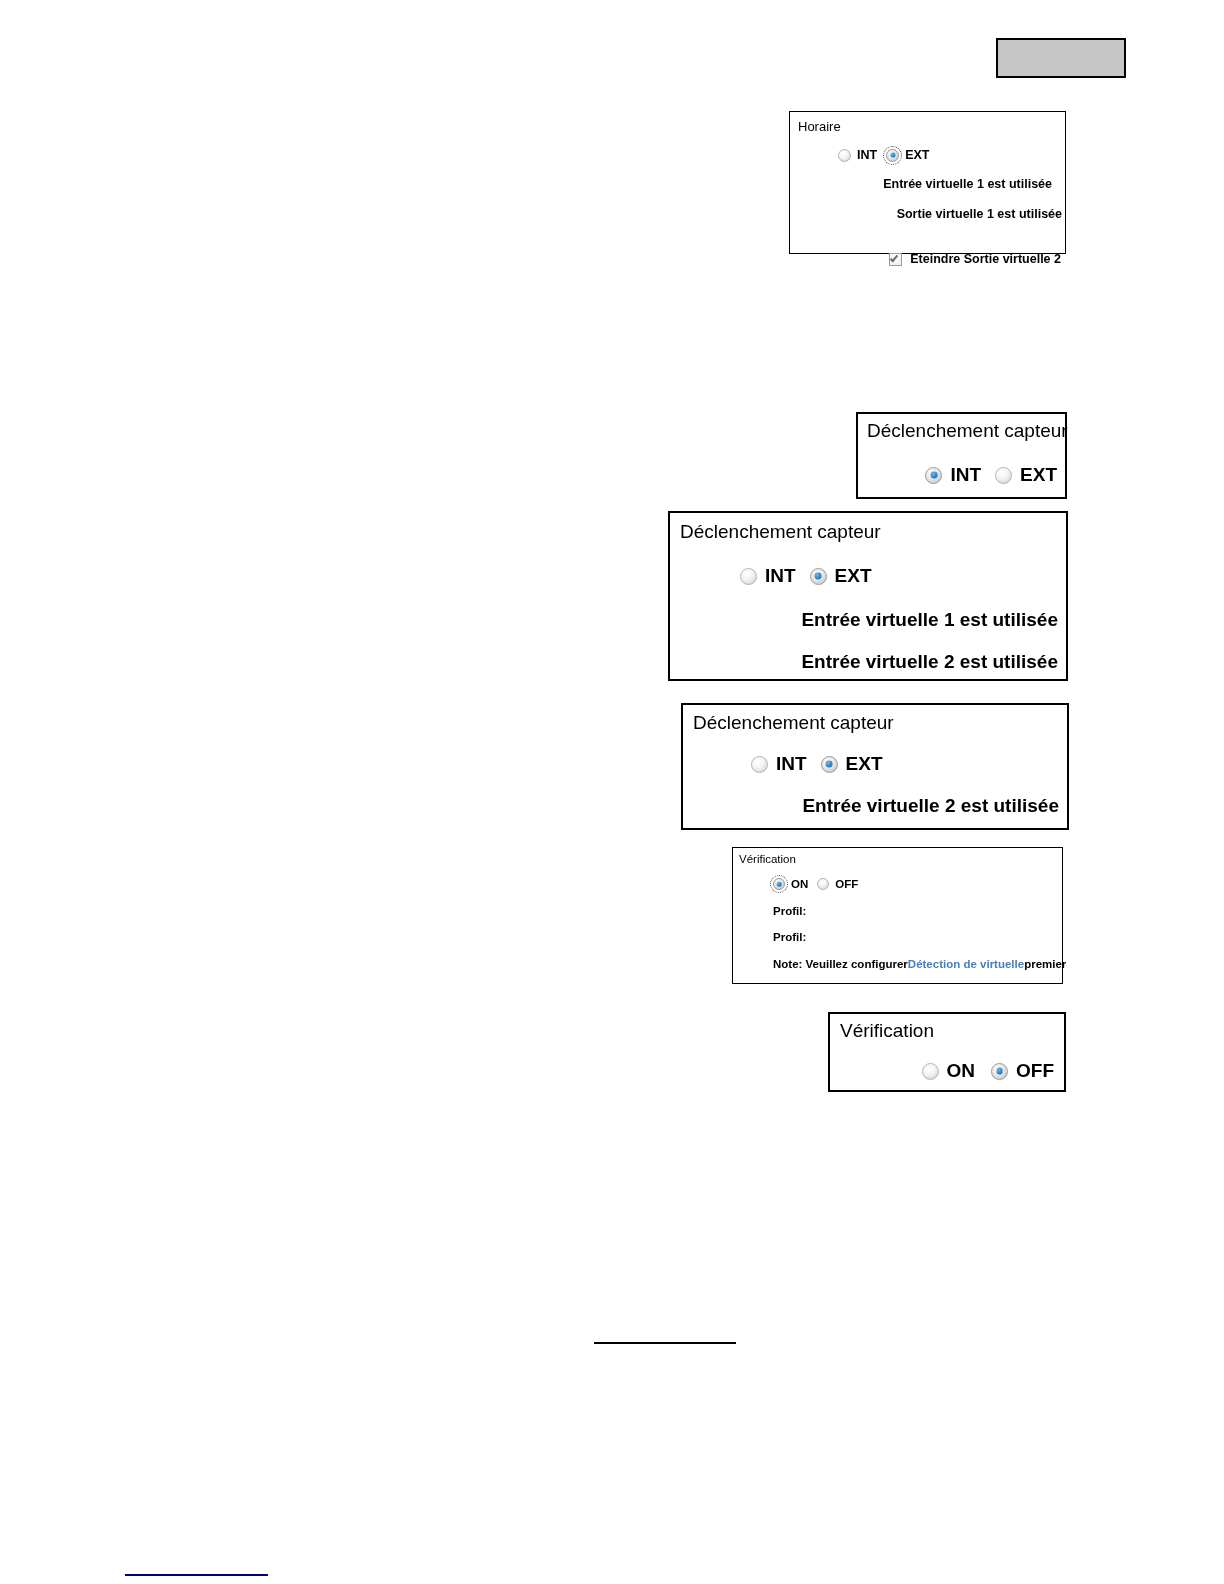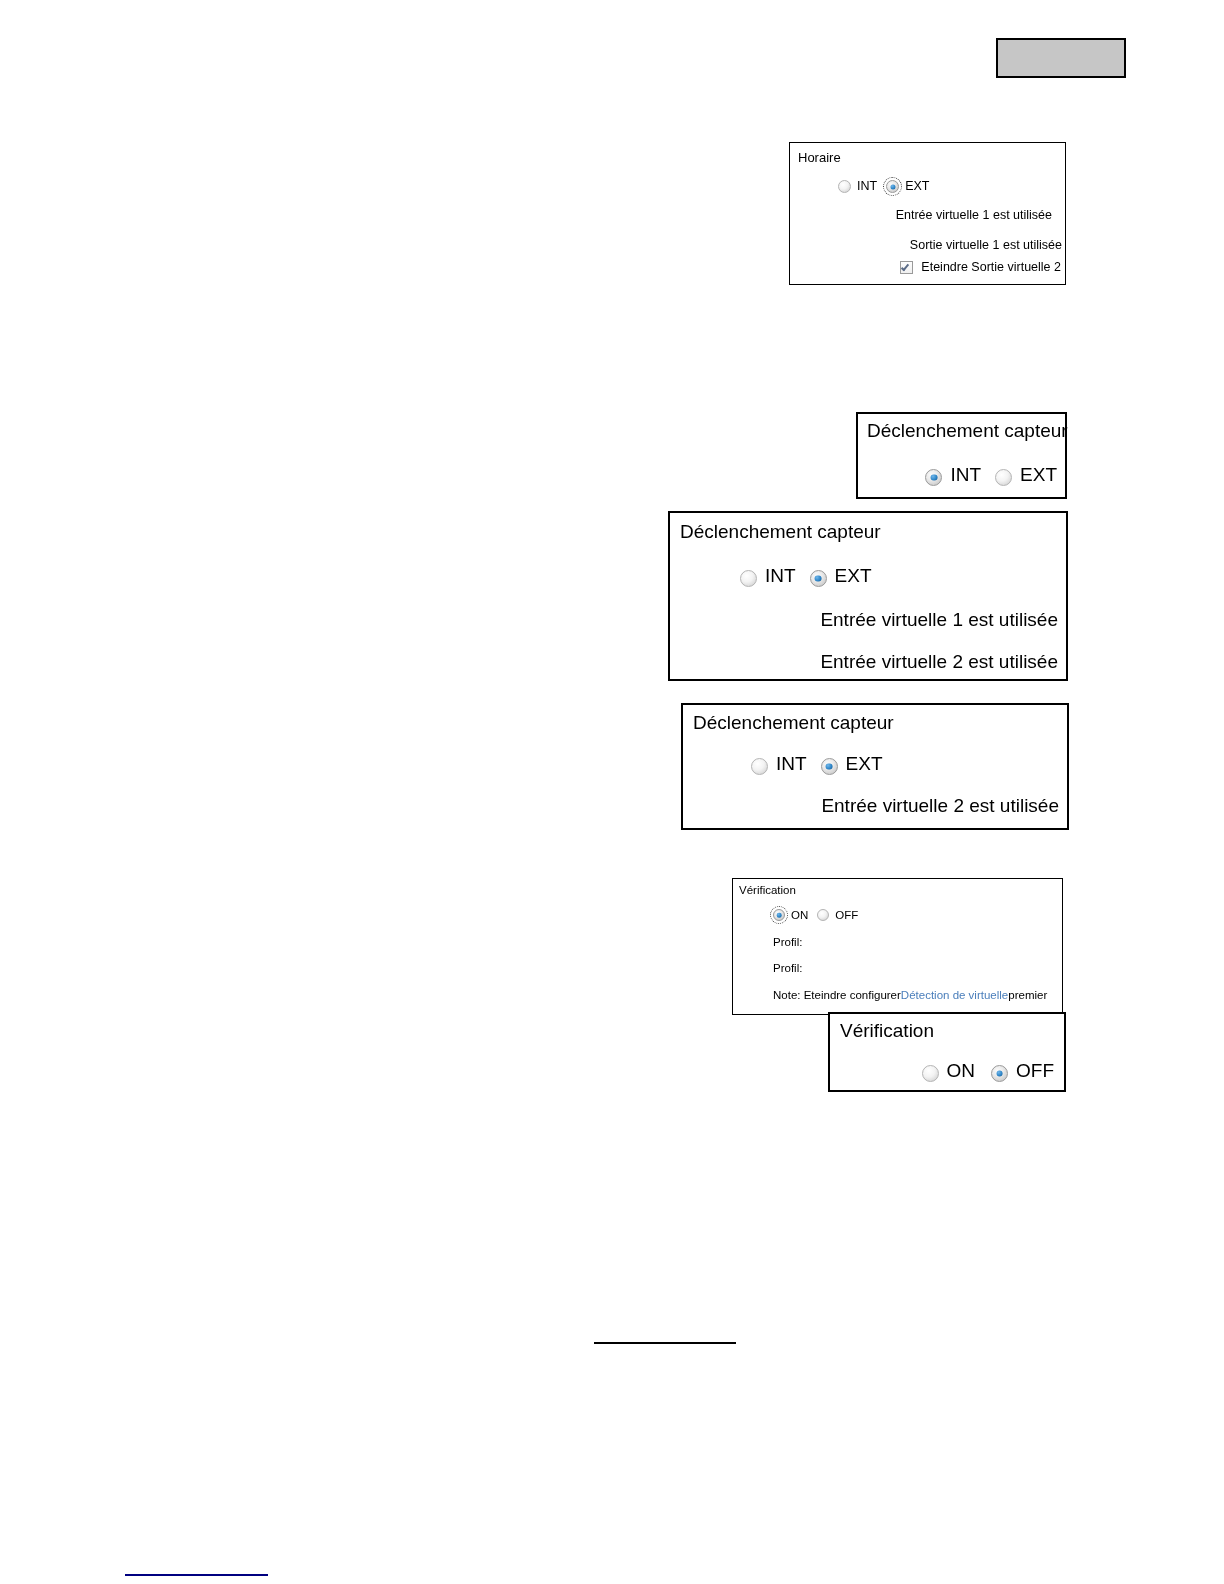--- a/index.html
+++ b/index.html
@@ -19,31 +19,32 @@
     overflow: hidden;
   }
 
   
   .group-box {
     position: absolute;
     background: #ffffff;
     border: 2px solid #000000;
     box-sizing: border-box;
   }
-  .group-box.thin { border-width: 1px; margin-top: 31px; }
+  .group-box.thin { border-width: 1px; }
 
   .legend {
     display: block;
     white-space: nowrap;
   }
 
   .row {
     display: flex;
-    align-items: flex-end;
+    align-items: center;
     white-space: nowrap;
+    font-weight: bold;
   }
 
   
   .radio {
     display: inline-block;
     border-radius: 50%;
     box-sizing: border-box;
     background: radial-gradient(circle at 38% 32%, #ffffff 0%, #f3f3f3 45%, #dcdcdc 75%, #cfcfcf 100%);
     border: 1px solid #b4b4b4;
     position: relative;
@@ -98,21 +99,21 @@
   #box-horaire {
     left: 789px; top: 111px; width: 277px; height: 143px;
     font-size: 12.5px;
   }
   #box-horaire .legend { position: absolute; left: 8px; top: 7px; font-size: 13px; }
   #box-horaire .r-mode { position: absolute; left: 48px; top: 36px; gap: 0; }
   #box-horaire .r-mode .radio { width: 13px; height: 13px; }
   #box-horaire .r-mode .lbl { margin: 0 9px 0 6px; }
   #box-horaire .t1 { position: absolute; right: 13px; top: 65px; }
   #box-horaire .t2 { position: absolute; right: 3px; top: 95px; }
-  #box-horaire .t3 { position: absolute; right: 4px; top: 117px; }
+  #box-horaire .t3 { position: absolute; right: 4px; top: 140px; }
   #box-horaire .t3 .checkbox { width: 13px; height: 13px; }
   #box-horaire .t3 .lbl { margin-left: 8px; }
 
   
   #box-decl-int {
     left: 856px; top: 412px; width: 211px; height: 87px;
     font-size: 19px;
   }
   #box-decl-int .legend { position: absolute; left: 9px; top: 6px; }
   #box-decl-int .r-mode { position: absolute; right: 8px; top: 50px; }
@@ -264,21 +265,21 @@
       <span class="radio"></span>
       <span class="lbl">OFF</span>
     </div>
     <div class="row f1">
       <span class="lbl">Profil:</span>
     </div>
     <div class="row f2">
       <span class="lbl">Profil:</span>
     </div>
     <div class="row note">
-      <span class="lbl">Note: Eteindre configurer </span>
+      <span class="lbl">Note: Veuillez configurer </span>
       <span class="lbl link">Détection de virtuelle</span>
       <span class="lbl"> premier</span>
     </div>
   </div>
 
   <div id="box-verif-off" class="group-box">
     <span class="legend">Vérification</span>
     <div class="row r-mode">
       <span class="radio"></span>
       <span class="lbl">ON</span>

